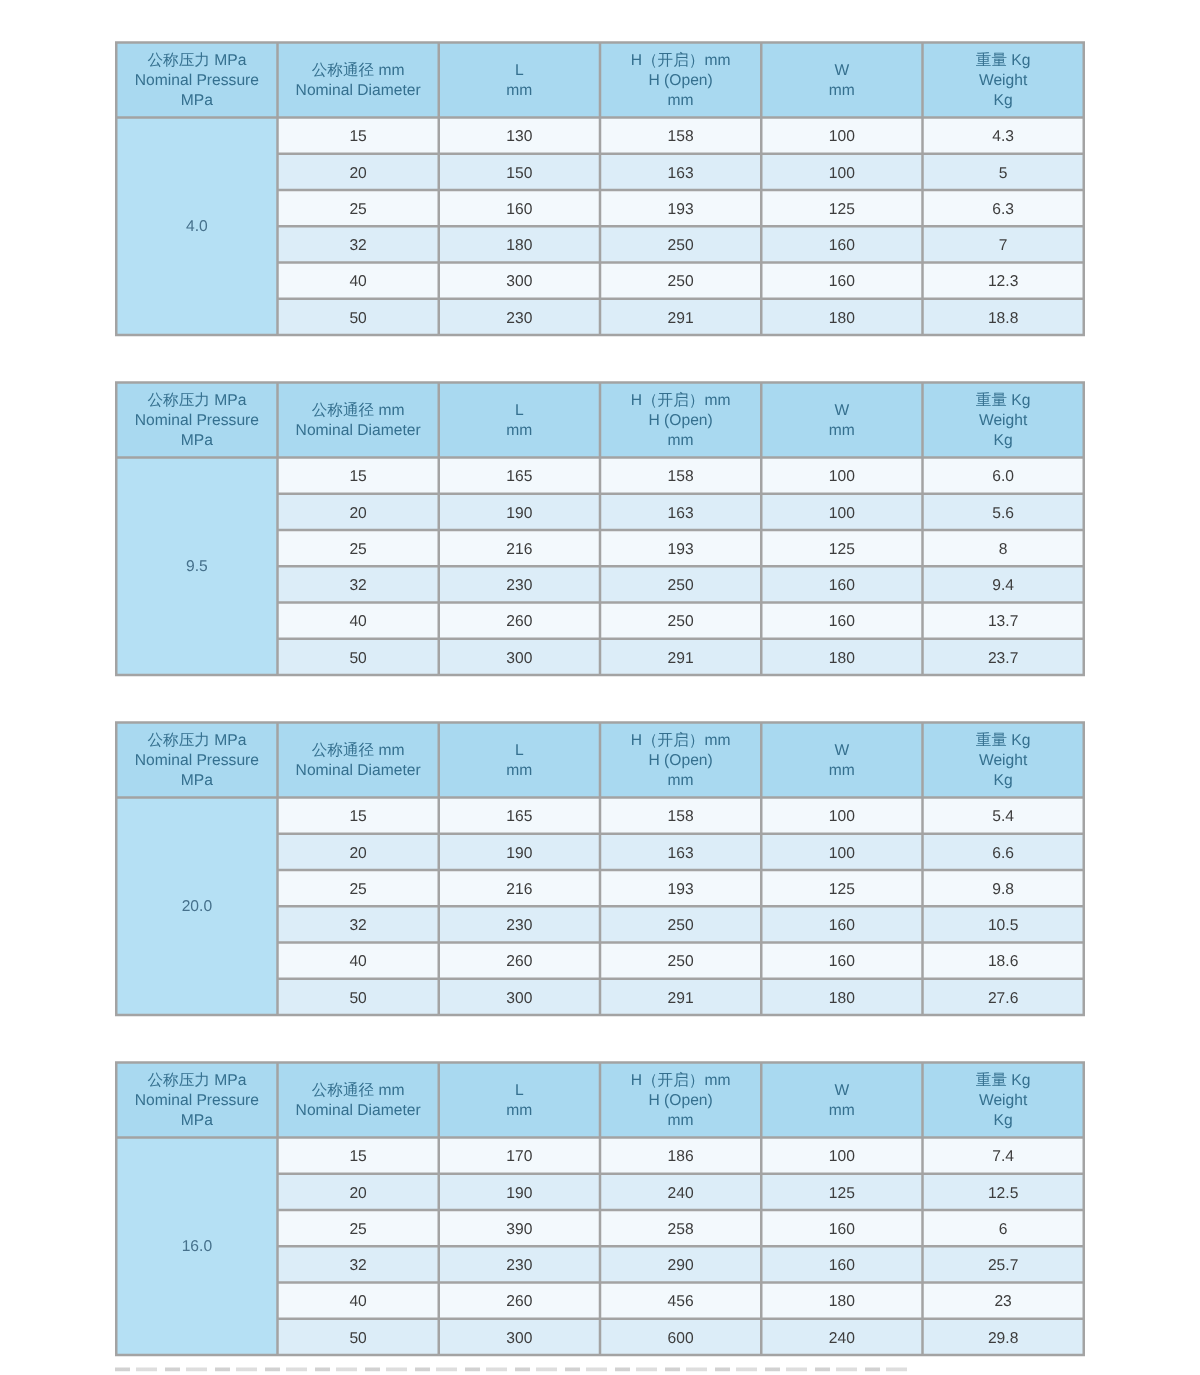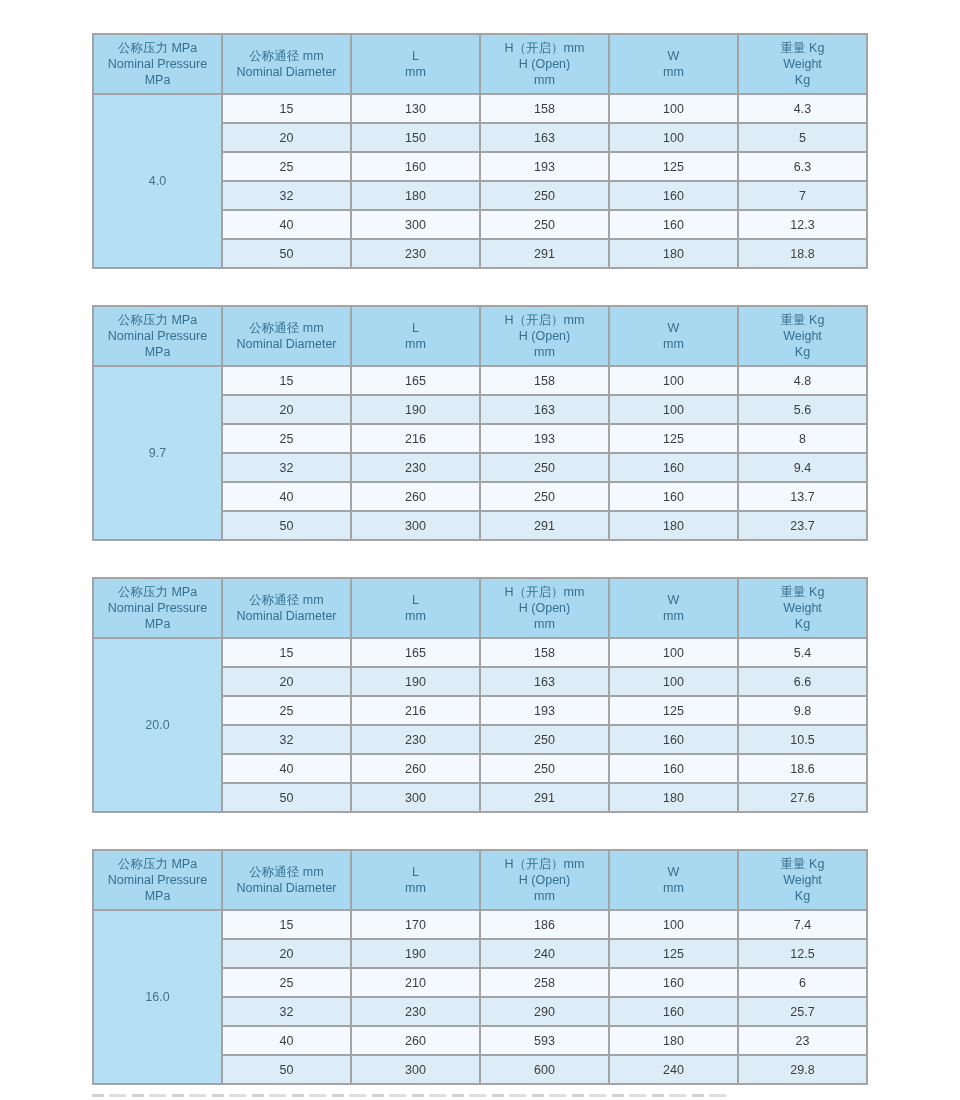--- a/index.html
+++ b/index.html
@@ -166,26 +166,26 @@
         </th>
         <th>
           <span class="ln">重量 Kg</span>
           <span class="ln">Weight</span>
           <span class="ln">Kg</span>
         </th>
       </tr>
     </thead>
     <tbody>
       <tr>
-        <td class="pressure" rowspan="6">9.7</td>
+        <td class="pressure" rowspan="6">9.5</td>
         <td class="val">15</td>
         <td class="val">165</td>
         <td class="val">158</td>
         <td class="val">100</td>
-        <td class="val">4.8</td>
+        <td class="val">6.0</td>
       </tr>
       <tr>
         <td class="val">20</td>
         <td class="val">190</td>
         <td class="val">163</td>
         <td class="val">100</td>
         <td class="val">5.6</td>
       </tr>
       <tr>
         <td class="val">25</td>
@@ -340,36 +340,36 @@
       </tr>
       <tr>
         <td class="val">20</td>
         <td class="val">190</td>
         <td class="val">240</td>
         <td class="val">125</td>
         <td class="val">12.5</td>
       </tr>
       <tr>
         <td class="val">25</td>
-        <td class="val">210</td>
+        <td class="val">390</td>
         <td class="val">258</td>
         <td class="val">160</td>
         <td class="val">6</td>
       </tr>
       <tr>
         <td class="val">32</td>
         <td class="val">230</td>
         <td class="val">290</td>
         <td class="val">160</td>
         <td class="val">25.7</td>
       </tr>
       <tr>
         <td class="val">40</td>
         <td class="val">260</td>
-        <td class="val">593</td>
+        <td class="val">456</td>
         <td class="val">180</td>
         <td class="val">23</td>
       </tr>
       <tr>
         <td class="val">50</td>
         <td class="val">300</td>
         <td class="val">600</td>
         <td class="val">240</td>
         <td class="val">29.8</td>
       </tr>

